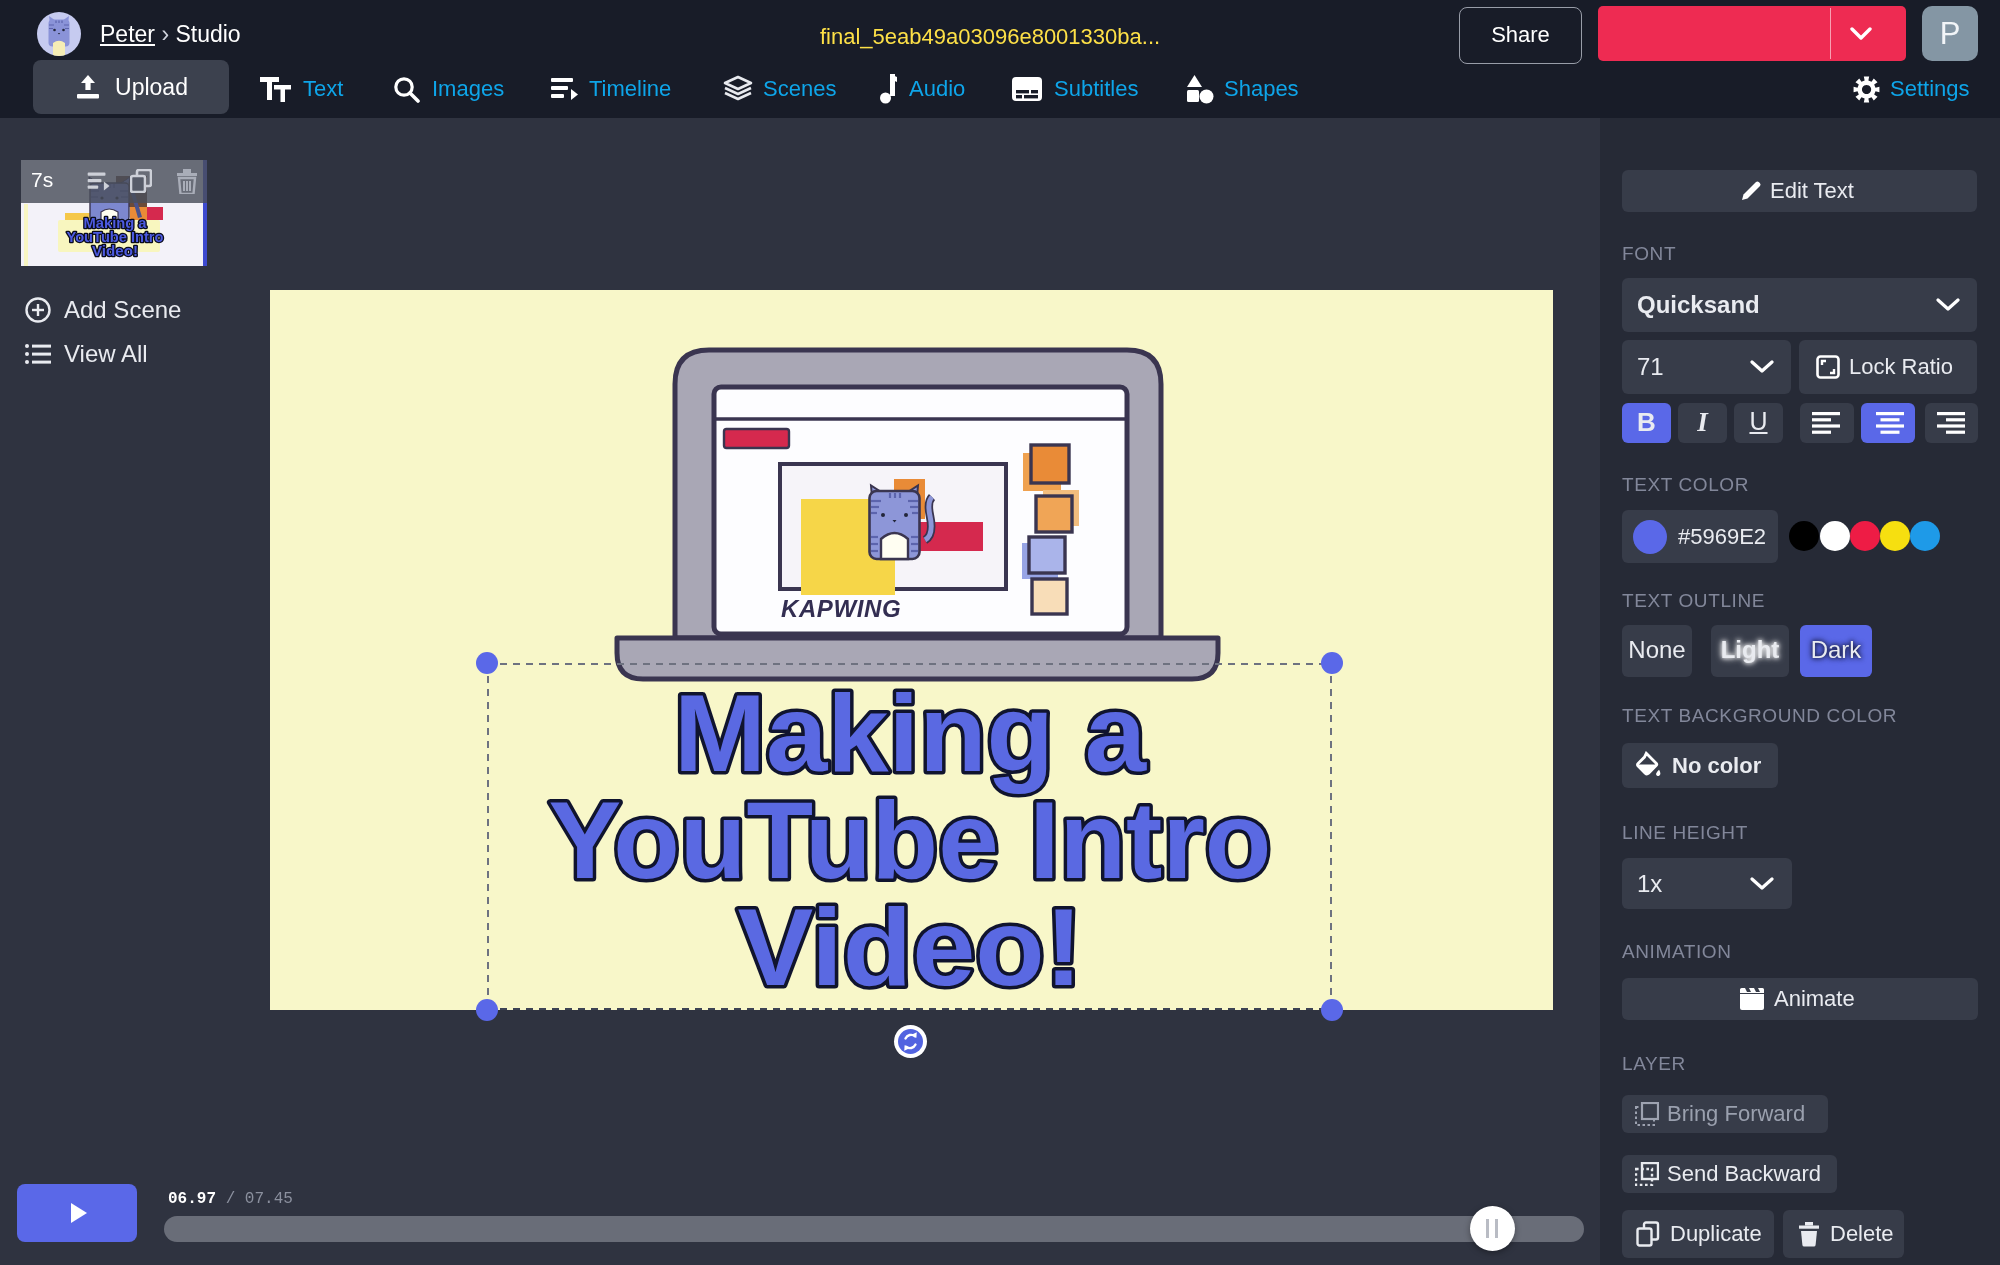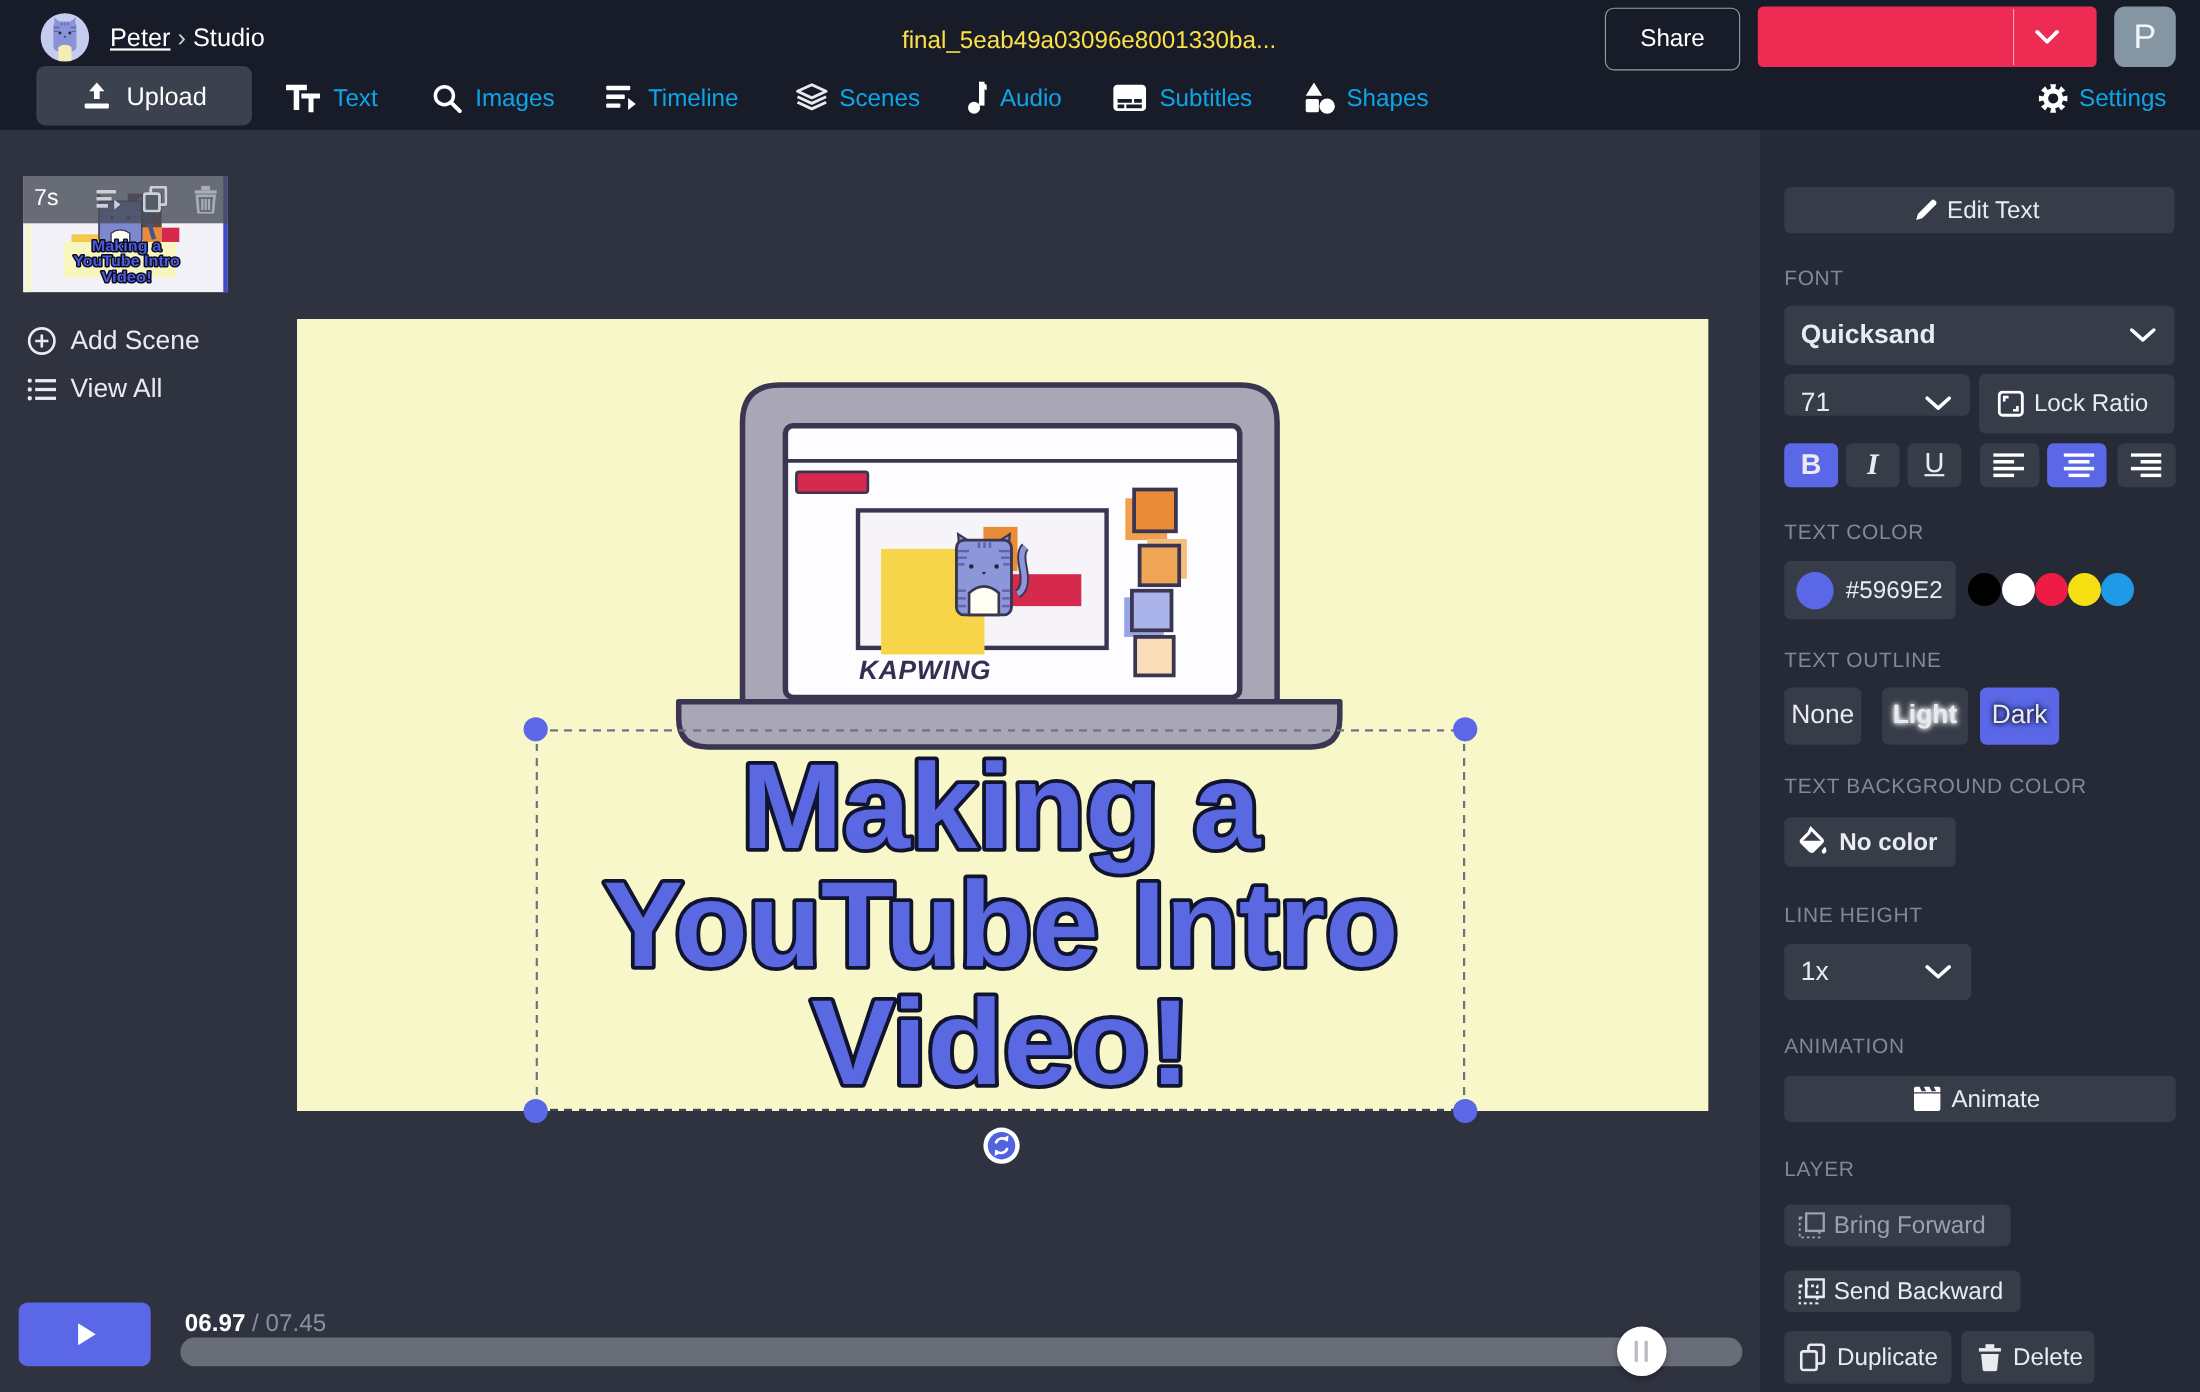--- a/index.html
+++ b/index.html
@@ -43,21 +43,21 @@
   #selrect .v { position:absolute; top:0; width:2px; height:347px;
     background:repeating-linear-gradient(180deg,#6e7280 0 7px,transparent 7px 13px); }
   #rothandle { position:absolute; left:894px; top:1025px; width:33px; height:33px; border-radius:50%;
     background:#fff; }
   
   #rightpanel { position:absolute; left:1600px; top:118px; width:400px; height:1147px; background:#262a36; }
   .lbl { position:absolute; color:#82879a; font-size:19px; letter-spacing:0.6px; }
   .pbtn { position:absolute; background:#373c49; border-radius:6px; color:#e9ebf0; }
   
   #play { position:absolute; left:17px; top:1184px; width:120px; height:58px; background:#5a68e8; border-radius:8px; }
-  #time { position:absolute; left:168px; top:1190px; font-family:Liberation Sans, sans-serif; font-size:22px; }
+  #time { position:absolute; left:168px; top:1190px; font-family:Liberation Mono, monospace; font-size:16px; }
   #track { position:absolute; left:164px; top:1216px; width:1420px; height:26px; background:#696d78; border-radius:13px; }
   #thandle { position:absolute; left:1470px; top:1206px; width:45px; height:45px; border-radius:50%; background:#fff;
     box-shadow:0 2px 6px rgba(0,0,0,0.35); }
 </style>
 </head>
 <body>
 
 <div id="topbar"></div>
 <div id="avatar">
   <svg width="44" height="44" viewBox="0 0 44 44">
@@ -337,21 +337,21 @@
   </svg>
   <span style="position:absolute;left:148px;top:8px;font-size:22px">Edit Text</span>
 </div>
 <div class="lbl" style="left:1622px;top:243px">FONT</div>
 <div class="pbtn" style="left:1622px;top:278px;width:355px;height:54px">
   <span style="position:absolute;left:15px;top:13px;font-size:24px;font-weight:bold">Quicksand</span>
   <svg width="24" height="14" viewBox="0 0 24 14" style="position:absolute;left:314px;top:20px">
     <polyline points="2,2 12,11 22,2" fill="none" stroke="#fff" stroke-width="3.2" stroke-linecap="round" stroke-linejoin="round"></polyline>
   </svg>
 </div>
-<div class="pbtn" style="left:1622px;top:340px;width:169px;height:38px">
+<div class="pbtn" style="left:1622px;top:340px;width:169px;height:54px">
   <span style="position:absolute;left:15px;top:13px;font-size:24px">71</span>
   <svg width="24" height="14" viewBox="0 0 24 14" style="position:absolute;left:128px;top:20px">
     <polyline points="2,2 12,11 22,2" fill="none" stroke="#fff" stroke-width="3.2" stroke-linecap="round" stroke-linejoin="round"></polyline>
   </svg>
 </div>
 <div class="pbtn" style="left:1799px;top:340px;width:178px;height:54px">
   <svg width="24" height="24" viewBox="0 0 24 24" style="position:absolute;left:17px;top:15px">
     <rect x="1.5" y="1.5" width="21" height="21" rx="3" fill="none" stroke="#fff" stroke-width="2.6"></rect>
     <path d="M6 10 L6 6 L10 6" fill="none" stroke="#fff" stroke-width="2.4"></path>
     <path d="M18 14 L18 18 L14 18" fill="none" stroke="#fff" stroke-width="2.4"></path>

